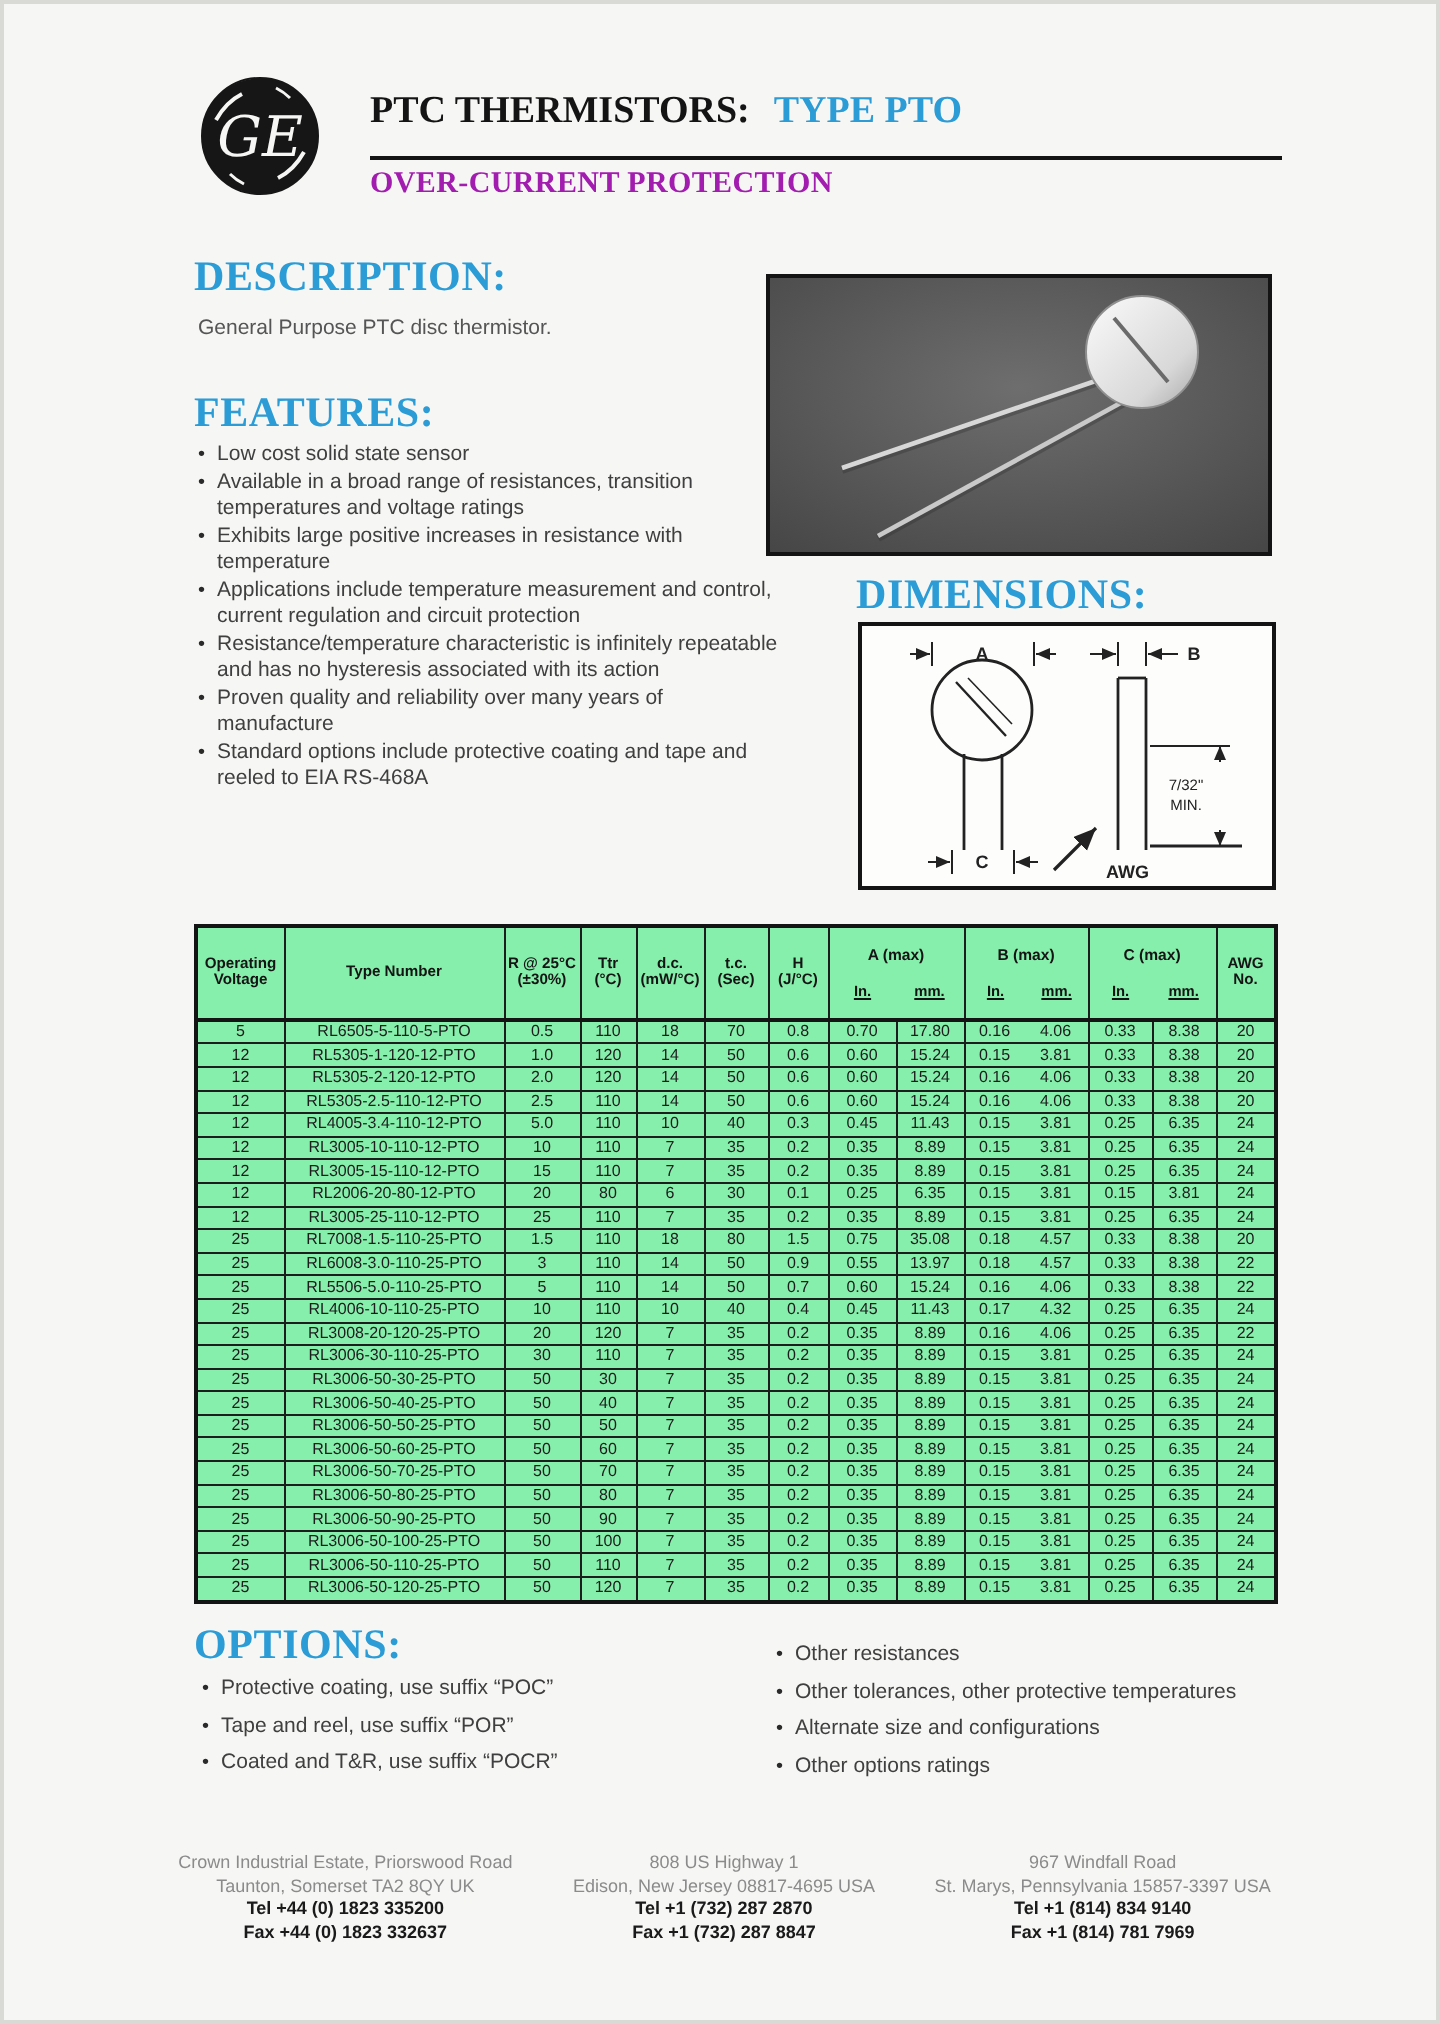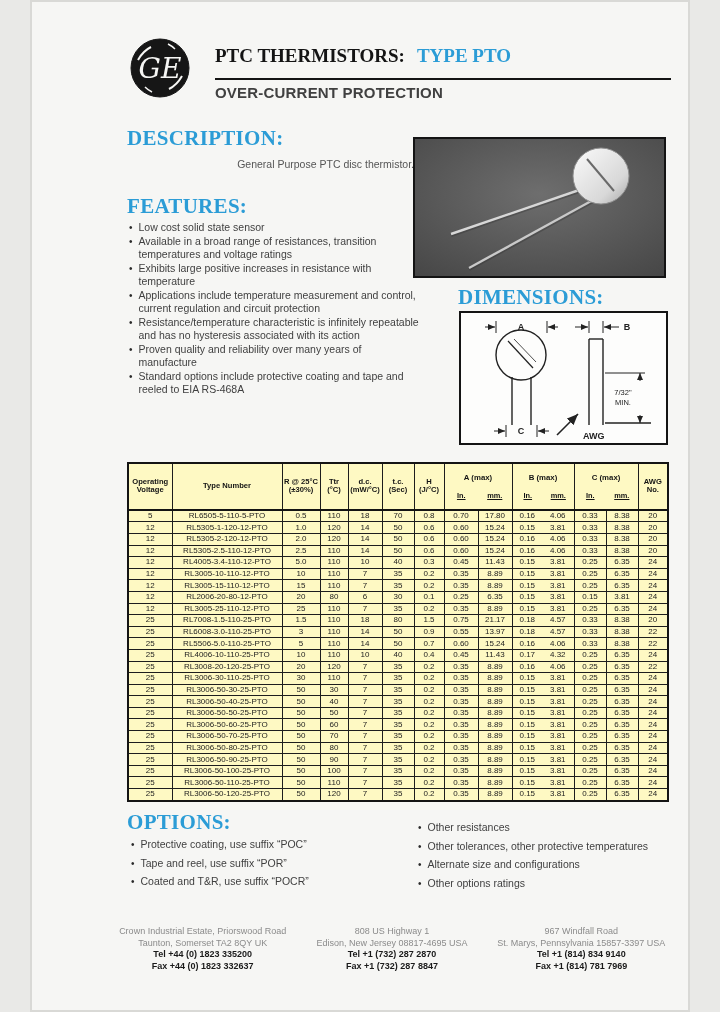--- a/index.html
+++ b/index.html
@@ -1,56 +1,56 @@
 <!DOCTYPE html>
 <html><head>
 <meta charset="utf-8">
 <style>
   html,body{margin:0;padding:0;}
   body{background:#e9e9e7;font-family:"Liberation Sans",sans-serif;}
-  .page{position:relative;width:660px;height:1012px;background:#f6f6f4;margin:0 auto;
+  .page{position:relative;width:720px;height:1012px;background:#f6f6f4;margin:0 auto;
         box-shadow:inset 0 0 0 2px #d9d9d6;overflow:hidden;color:#222;}
   .abs{position:absolute;}
 
   
   .logo{left:98px;top:36px;width:64px;height:64px;}
   .masthead{left:185px;top:40px;width:456px;}
   .title-line{font-family:"Liberation Serif",serif;font-weight:700;font-size:19px;line-height:32px;
               white-space:nowrap;color:#141414;}
   .title-accent{margin-left:12px;}
   .title-rule{height:2px;background:#141414;margin-top:6px;}
-  .subtitle{font-family:Liberation Sans, sans-serif;font-weight:700;font-size:15px;margin-top:4px;color:#404040;
+  .subtitle{font-family:Liberation Serif, serif;font-weight:700;font-size:15px;margin-top:4px;color:#a21caf;
             letter-spacing:0.2px;}
 
   
   .sec-h{font-family:"Liberation Serif",serif;font-weight:700;font-size:21px;letter-spacing:0.3px;}
 
   .desc-h{left:97px;top:126px;}
-  .desc-b{left:99px;top:158px;width:285px;font-size:10.5px;color:#555;text-align:right;}
+  .desc-b{left:99px;top:158px;width:285px;font-size:10.5px;color:#555;}
 
   .feat-h{left:97px;top:194px;}
   .list{left:99px;top:221px;width:292px;margin:0;padding:0;list-style:none;}
   .list li{display:flex;gap:6px;color:#3f3f3f;font-size:10.5px;line-height:13px;margin-bottom:1px;}
   .blt{flex:0 0 auto;font-size:10px;line-height:13px;color:#2a2a2a;}
   .blt-txt{flex:1;}
 
   
   .photo{left:383px;top:137px;width:253px;height:141px;border:2px solid #141414;box-sizing:border-box;}
   .photo svg{display:block;}
 
   
   .dim-h{left:428px;top:285px;}
   .diagram{left:429px;top:311px;width:209px;height:134px;border:2px solid #141414;box-sizing:border-box;background:#fdfdfc;}
   .diagram svg{display:block;}
   .dim-label{font-family:"Liberation Sans",sans-serif;font-size:9px;font-weight:700;fill:#222;}
   .dim-small{font-family:"Liberation Sans",sans-serif;font-size:7.5px;fill:#222;}
 
   
   .table-wrap{left:97px;top:462px;width:541px;}
-  table{border-collapse:collapse;table-layout:fixed;width:541px;background:#fef9c3;}
+  table{border-collapse:collapse;table-layout:fixed;width:541px;background:#86efac;}
   table{border:2px solid #141414;}
   th,td{border:1px solid #1d1d1d;padding:0;text-align:center;overflow:hidden;}
   th{font-size:7.6px;line-height:8.6px;font-weight:700;white-space:pre-line;vertical-align:middle;color:#141414;}
   thead th{border-bottom:2px solid #141414;}
   td{font-size:8px;line-height:10px;height:10.6px;color:#1c1c1c;white-space:nowrap;}
   .grp-label{font-size:7.8px;line-height:10px;}
   .grp-sub{display:flex;text-decoration:underline;}
   .grp-sub span{flex:1;font-size:7.4px;line-height:9px;}
   td.c-bin{border-right:0;}
   td.c-bmm{border-left:0;}
@@ -407,21 +407,21 @@
           </tr>
           <tr>
             <td class="c-ov">25</td>
             <td class="c-type">RL7008-1.5-110-25-PTO</td>
             <td class="c-r">1.5</td>
             <td class="c-ttr">110</td>
             <td class="c-dc">18</td>
             <td class="c-tc">80</td>
             <td class="c-h">1.5</td>
             <td class="c-ain">0.75</td>
-            <td class="c-amm">21.17</td>
+            <td class="c-amm">35.08</td>
             <td class="c-bin">0.18</td>
             <td class="c-bmm">4.57</td>
             <td class="c-cin">0.33</td>
             <td class="c-cmm">8.38</td>
             <td class="c-awg">20</td>
           </tr>
           <tr>
             <td class="c-ov">25</td>
             <td class="c-type">RL6008-3.0-110-25-PTO</td>
             <td class="c-r">3</td>

